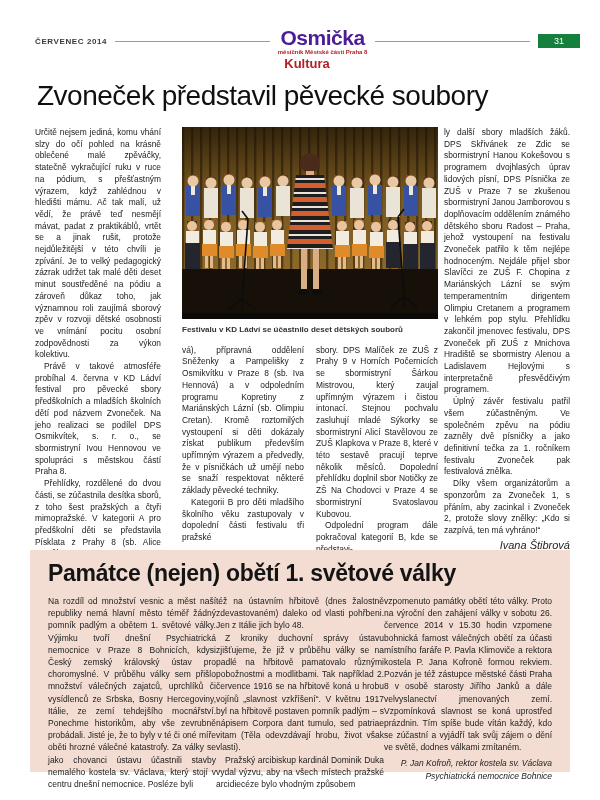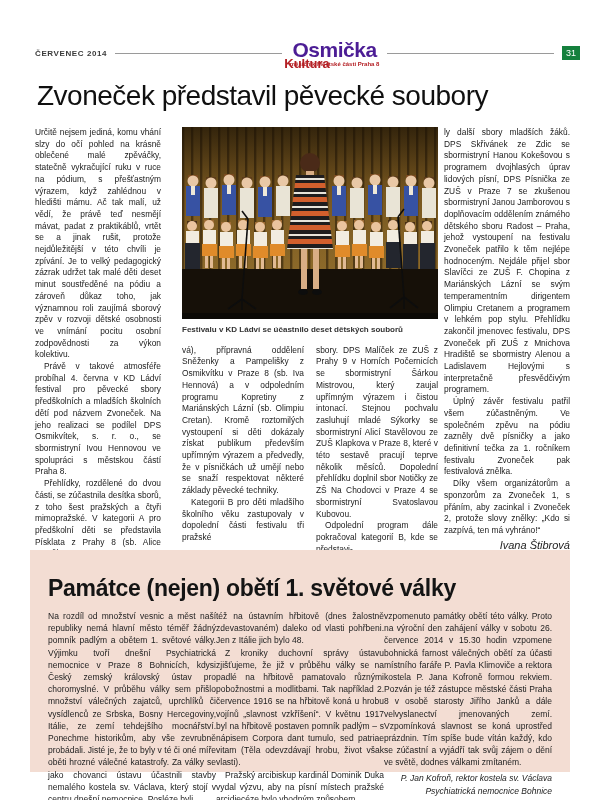--- a/index.html
+++ b/index.html
@@ -2,27 +2,27 @@
 <html><head>
 <meta charset="utf-8">
 <style>
   html,body { margin:0; padding:0; }
   body {
     width:600px; height:800px; position:relative; overflow:hidden;
     background:#ffffff; color:#222;
     font-family:"Liberation Sans", sans-serif;
   }
   
-  .mast { position:absolute; top:27px; left:35px; right:20px; display:flex; align-items:center;margin-top:12px; }
+  .mast { position:absolute; top:27px; left:35px; right:20px; display:flex; align-items:center; }
   .issue { font-size:8px; font-weight:bold; letter-spacing:0.6px; color:#3a3a3a; white-space:nowrap; }
   .hline { flex:1; height:1px; background:#9a9a9a; margin:0 8px; }
   .logo { text-align:center; line-height:1; }
   .logo-name { font-size:21px; font-weight:bold; color:#4c1d95; letter-spacing:-0.5px; }
   .logo-sub { font-size:6px; font-weight:bold; color:#b42025; margin-top:1px; }
-  .pagebox { background:#15803d; color:#fff; font-size:9px; font-weight:normal; padding:2px 4px; }
+  .pagebox { background:#15803d; color:#fff; font-size:9px; font-weight:normal; padding:2px 16px; }
   
   .sectionrow { position:absolute; top:56px; left:35px; right:30px; display:flex; align-items:center;flex-direction:column; }
   .redline { flex:1; height:2px; background:#b42025; }
   .seclabel { font-size:13px; font-weight:bold; color:#b42025; margin-left:9px; }
   
   .headline { position:absolute; top:80px; left:37px; margin:0; font-size:28px; font-weight:normal;
               letter-spacing:-0.5px; color:#101010; white-space:nowrap; }
   
   .a1col { position:absolute; top:127px; font-size:8.4px; line-height:11.7px; }
   .c1 { left:35px; width:126px; }
@@ -30,21 +30,21 @@
   .c4 { left:444px; width:126px; }
   .para { margin:0; text-align:justify; }
   .para + .para { text-indent:9px; }
   .photo { width:256px; height:192px; display:block; background:#2a1f0d; }
   .caption { font-size:8px; font-weight:bold; color:#333; margin-top:5px; }
   .midcols { display:flex; gap:12px; margin-top:9px; }
   .midcols > div { width:123px; font-size:8.4px; line-height:11.7px; }
   .author { font-style:italic; text-align:right; margin-top:3px; font-size:11px; }
   
   .memorial { position:absolute; top:550px; left:30px; width:540px; height:222px;
-              background:#f3ddd3; box-sizing:border-box; padding:25px 18px 0 18px; }
+              background:#f3ddd3; box-sizing:border-box; padding:10px 18px 0 18px; }
   .memtitle { margin:0 0 8px 0; font-size:23px; font-weight:bold; letter-spacing:-0.3px; color:#141414; }
   .memcols { display:flex; }
   .memcols > div { flex:1; font-size:8.5px; line-height:12.2px; }
   .sig { font-style:italic; text-align:right; margin-top:3px; line-height:13px; font-size:8.5px; }
 </style>
 </head>
 <body>
 
 <div class="mast">
   <span class="issue">ČERVENEC 2014</span>
@@ -195,21 +195,21 @@
 
 <section class="memorial">
   <h2 class="memtitle">Památce (nejen) obětí 1. světové války</h2>
   <div class="memcols">
     <div>
         <p class="para">Na rozdíl od množství vesnic a měst naší republiky nemá hlavní město téměř žádný pomník padlým a obětem 1. světové války. Výjimku tvoří dnešní Psychiatrická nemocnice v Praze 8 Bohnicích, kdysi Český zemský královský ústav pro choromyslné. V průběhu války sem přišlo množství válečných zajatců, uprchlíků či vysídlenců ze Srbska, Bosny Hercegoviny, Itálie, ze zemí tehdejšího mocnářství. Ponechme historikům, aby vše zevrubně probádali. Jisté je, že to byly v té či oné míře oběti hrozné válečné katastrofy. Za války se jako chovanci ústavu účastnili stavby nemalého kostela sv. Václava, který stojí v centru dnešní nemocnice. Posléze byli</p>
       </div>
     <div>
         <p class="para">též na ústavním hřbitově (dnes žalostně zdevastovaném) daleko od vlasti pohřbeni. Jen z Itálie jich bylo 48.</p>
         <p class="para">Z kroniky duchovní správy ústavu zjišťujeme, že již v průběhu války se na padlé na hřbitově pamatovalo různými pobožnostmi a modlitbami. Tak například 2. července 1916 se na hřbitově koná u hrobu vojínů „slavnost vzkříšení“. V květnu 1917 byl na hřbitově postaven pomník padlým – s nápisem Corpora dant tumulo, sed patriae vitam (Těla odevzdávají hrobu, život však vlasti).</p>
-        <p class="para">Pražský arcibiskup kardinál Dominik Duka vydal výzvu, aby na písní místech pražské arcidiecéze bylo vhodným způsobem</p>
+        <p class="para">Pražský arcibiskup kardinál Dominik Duka vydal výzvu, aby na všech místech pražské arcidiecéze bylo vhodným způsobem</p>
       </div>
     <div>
       <div>
           <p class="para">vzpomenuto památky obětí této války. Proto na výroční den zahájení války v sobotu 26. července 2014 v 15.30 hodin vzpomene bohnická farnost válečných obětí za účasti místního faráře P. Pavla Klimoviče a rektora kostela P. Jana Kofroně formou rekviem. Pozván je též zástupce městské části Praha 8 v osobě starosty Jiřího Janků a dále velvyslanectví jmenovaných zemí. Vzpomínková slavnost se koná uprostřed prázdnin. Tím spíše bude vítán každý, kdo se zúčastní a vyjádří tak svůj zájem o dění ve světě, dodnes válkami zmítaném.</p>
         </div>
       <div class="sig">
         <span>P. Jan Kofroň, rektor kostela sv. Václava</span><br>
         <span>Psychiatrická nemocnice Bohnice</span>
       </div>
     </div>

